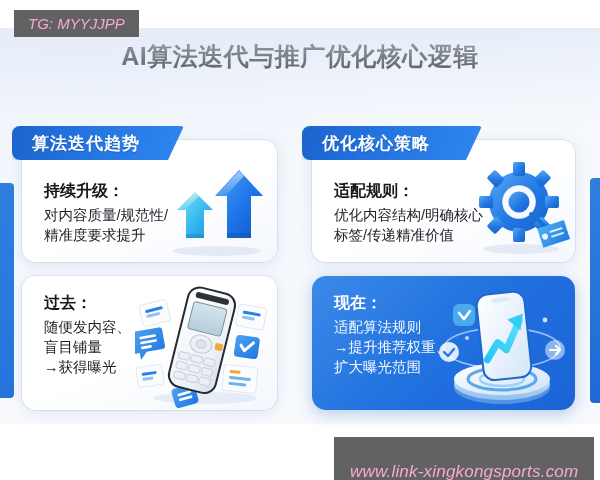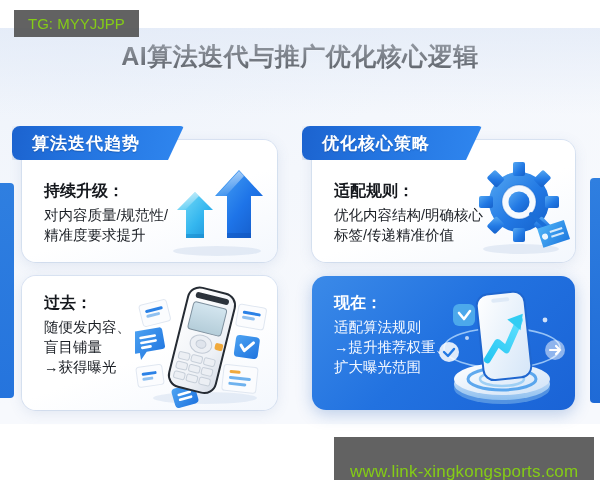--- a/index.html
+++ b/index.html
@@ -123,22 +123,22 @@
   #art-gear{ right:4px; top:14px; width:104px; height:104px; }
   
   #art-oldphone{ right:2px; top:4px; width:140px; height:128px; }
   
   #art-newphone{ right:4px; top:4px; width:138px; height:128px; }
 
   
   .wm{
     position:absolute;
     background:rgba(85,85,85,.92);
-    color:#84cc16;
-    display:flex; align-items:center; justify-content:center;
+    color:#f9a8d4;
+    display:flex; align-items:center; justify-content:center;font-style:italic;
   }
   #wm-tg{
     left:14px; top:10px;
     padding:5px 14px;
     font-size:15px;
   }
   #wm-url{
     left:334px; top:437px;
     padding:25px 16px;
     font-size:17px;

